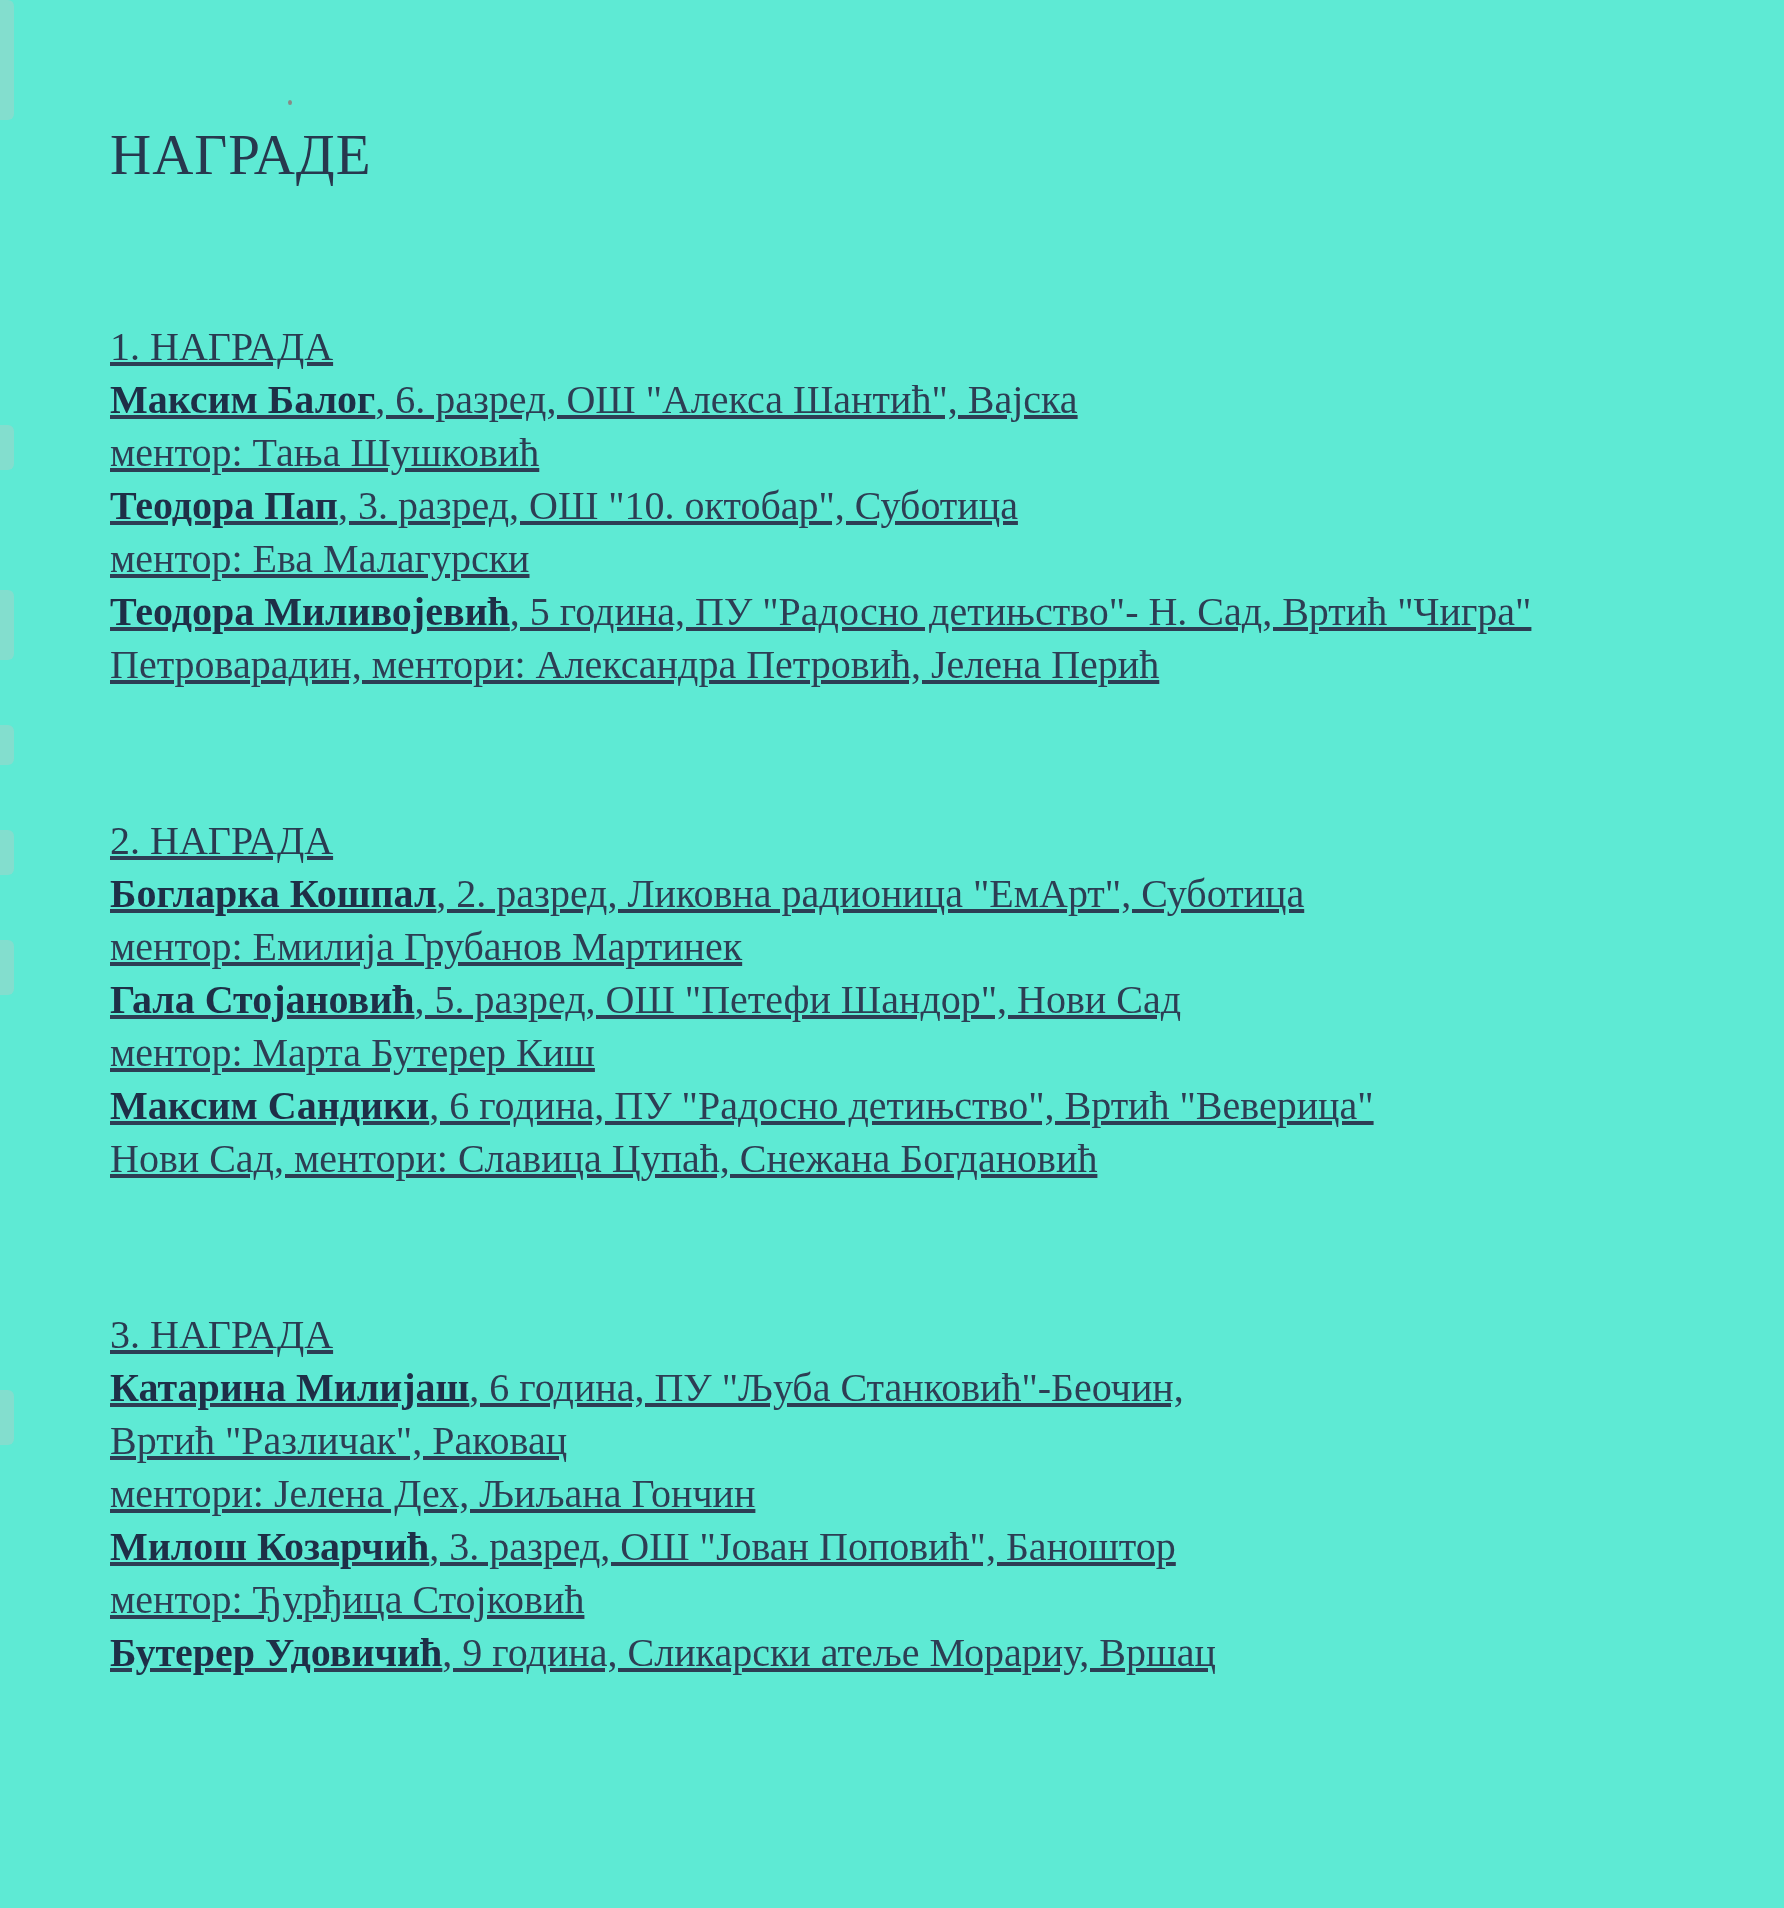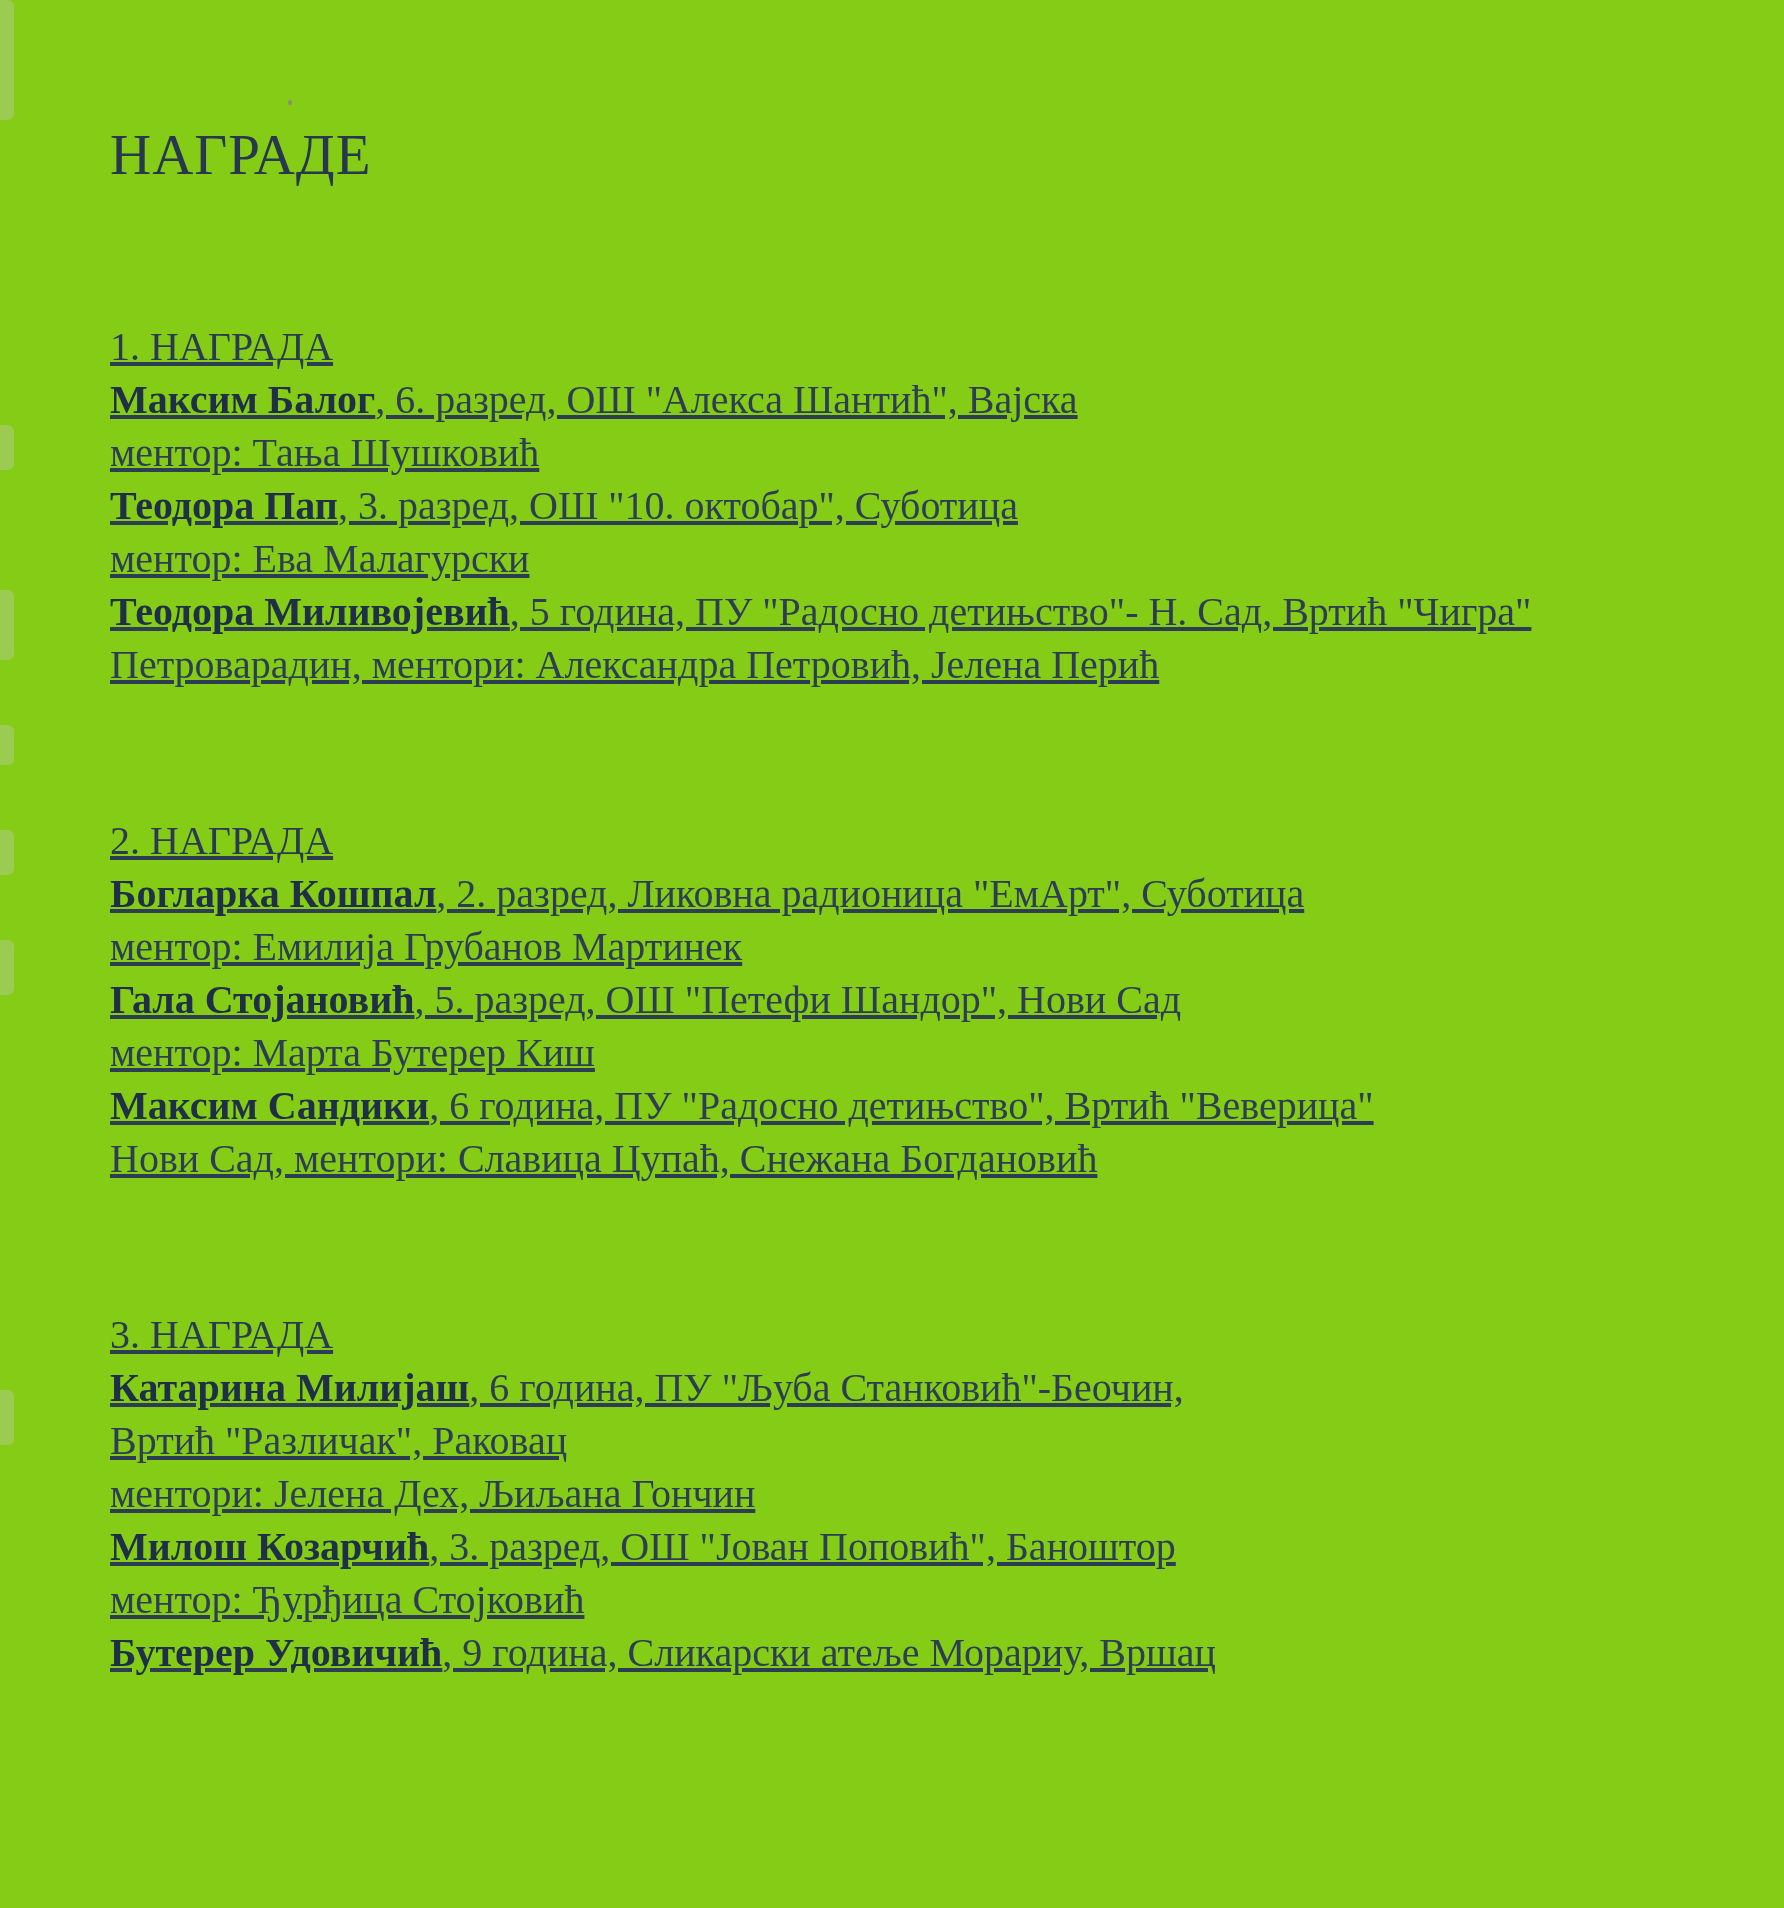--- a/index.html
+++ b/index.html
@@ -4,21 +4,21 @@
 <style>
   html, body {
     margin: 0;
     padding: 0;
     background: #ffffff;
   }
   .page {
     position: relative;
     width: 1784px;
     height: 1908px;
-    background: #84cc16;
+    background: #5eead4;
     overflow: hidden;
     font-family: "Liberation Serif", "DejaVu Serif", serif;
   }
   .content {
     position: absolute;
     left: 110px;
     top: 122px;
     width: 1560px;
   }
   .doc-title {

